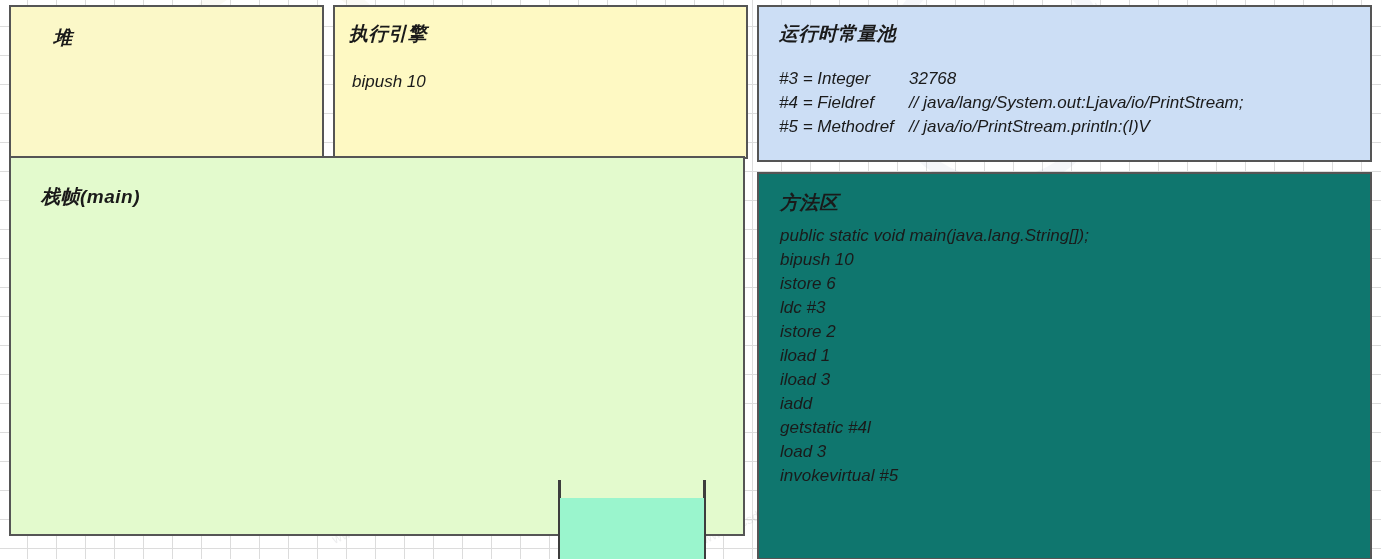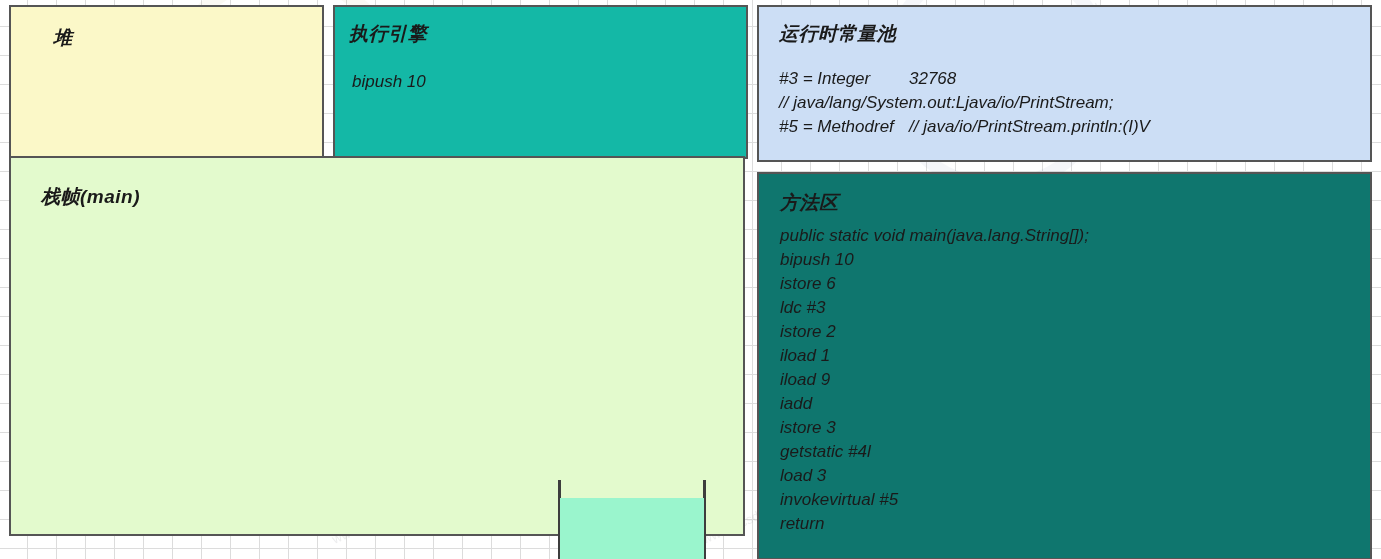--- a/index.html
+++ b/index.html
@@ -98,21 +98,21 @@
   
   #heap-panel {
     left: 9px; top: 5px; width: 315px; height: 157px;
     background: #fbf8c8;
   }
   #heap-panel .panel-title { position: absolute; left: 42px; top: 18px; }
 
   
   #exec-panel {
     left: 333px; top: 5px; width: 415px; height: 154px;
-    background: #14b8a6;
+    background: #fef9c3;
   }
   #exec-panel .panel-title { position: absolute; left: 14px; top: 14px; }
   #exec-instruction {
     position: absolute; left: 17px; top: 63px;
   }
 
   
   #pool-panel {
     left: 757px; top: 5px; width: 615px; height: 157px;
     background: #ccdef5;
@@ -203,20 +203,21 @@
 </div>
 
 <div class="panel" id="pool-panel">
   <div class="panel-title">运行时常量池</div>
   <div id="pool-list">
     <div class="pool-row mono-line">
       <span class="pool-key">#3 = Integer</span>
       <span class="pool-value">32768</span>
     </div>
     <div class="pool-row mono-line">
+      <span class="pool-key">#4 = Fieldref</span>
       <span class="pool-value">// java/lang/System.out:Ljava/io/PrintStream;</span>
     </div>
     <div class="pool-row mono-line">
       <span class="pool-key">#5 = Methodref</span>
       <span class="pool-value">// java/io/PrintStream.println:(I)V</span>
     </div>
   </div>
 </div>
 
 <div class="panel" id="frame-panel">
@@ -234,21 +235,19 @@
 
 <div class="panel" id="method-panel">
   <div class="panel-title">方法区</div>
   <div id="method-code">
     <div class="mono-line code-line">public static void main(java.lang.String[]);</div>
     <div class="mono-line code-line">bipush 10</div>
     <div class="mono-line code-line">istore 6</div>
     <div class="mono-line code-line">ldc #3</div>
     <div class="mono-line code-line">istore 2</div>
     <div class="mono-line code-line">iload 1</div>
-    <div class="mono-line code-line">iload 9</div>
+    <div class="mono-line code-line">iload 3</div>
     <div class="mono-line code-line">iadd</div>
-    <div class="mono-line code-line">istore 3</div>
     <div class="mono-line code-line">getstatic #4l</div>
     <div class="mono-line code-line">load 3</div>
     <div class="mono-line code-line">invokevirtual #5</div>
-    <div class="mono-line code-line">return</div>
   </div>
 </div>
 
 </body></html>

